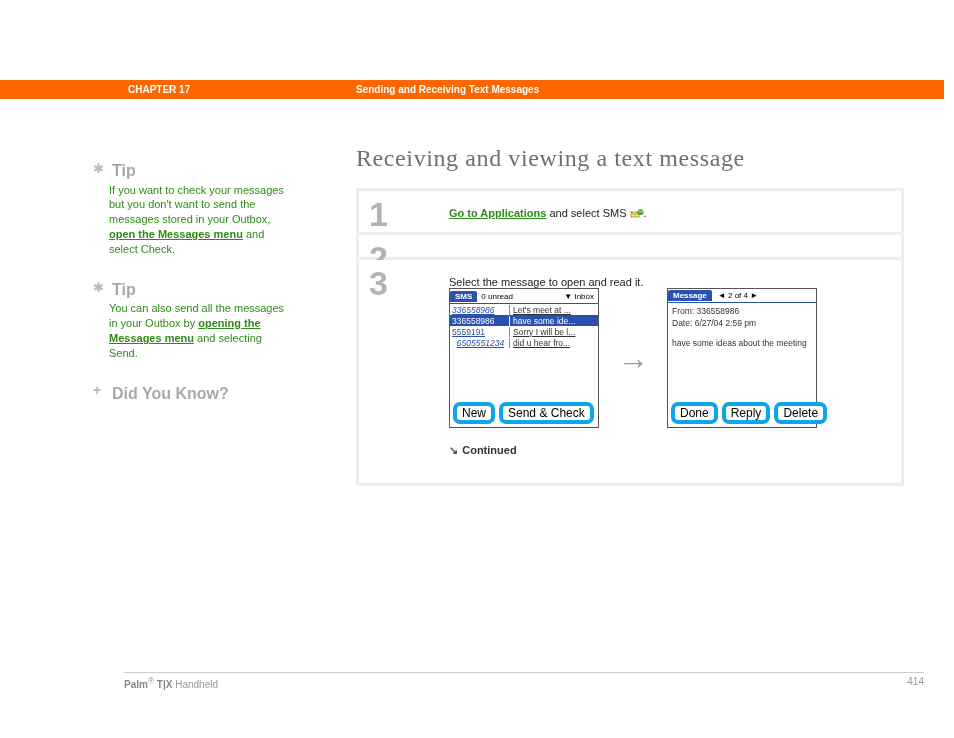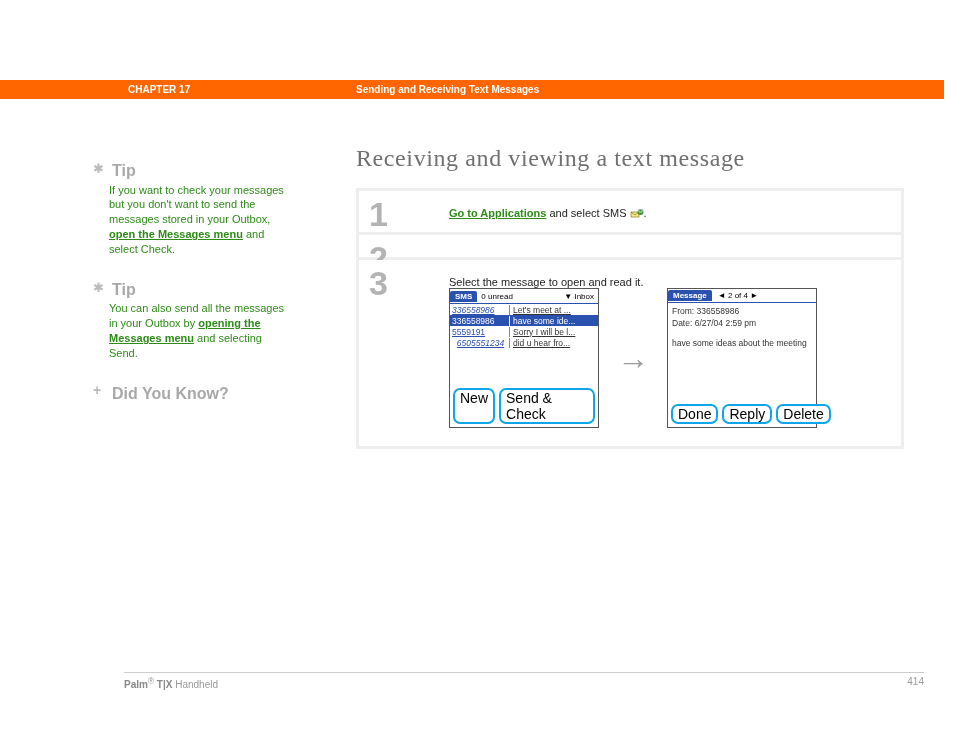--- a/index.html
+++ b/index.html
@@ -149,24 +149,24 @@
   .palm-list-row.sel { background: #2a50b0; color: #fff; }
   .palm-list-row.sel .c1 { color:#fff; border-right-color:#fff;}
   .under { text-decoration: underline; }
   .palm-bottom {
     position: absolute;
     bottom: 3px; left: 3px; right: 3px;
     display: flex;
     gap: 4px;
   }
   .palm-btn {
-    border: 2px solid #0ea5e9;
+    border: 4px solid #0ea5e9;
     border-radius: 7px;
     padding: 0px 5px;
-    font-size: 14px;
+    font-size: 12px;
     background: #fff;
     color:#000;
   }
   .msg-titlebar {
     height: 14px;
     display: flex;
     align-items: center;
     font-size: 8px;
     border-bottom: 1px solid #2a50b0;
   }
@@ -330,20 +330,23 @@
           </div>
           <div class="palm-bottom">
             <span class="palm-btn">Done</span>
             <span class="palm-btn">Reply</span>
             <span class="palm-btn">Delete</span>
           </div>
         </div>
 
       </div>
 
+      <div class="continued-row">
+        <span class="continued-arrow">↘</span><span>Continued</span>
+      </div>
     </div>
 
   </div>
 </div>
 
 <div class="footer">
   <div class="brand">
     <b>Palm</b><sup>®</sup><b> T|X</b><span> Handheld</span>
   </div>
   <div class="pagenum">414</div>

